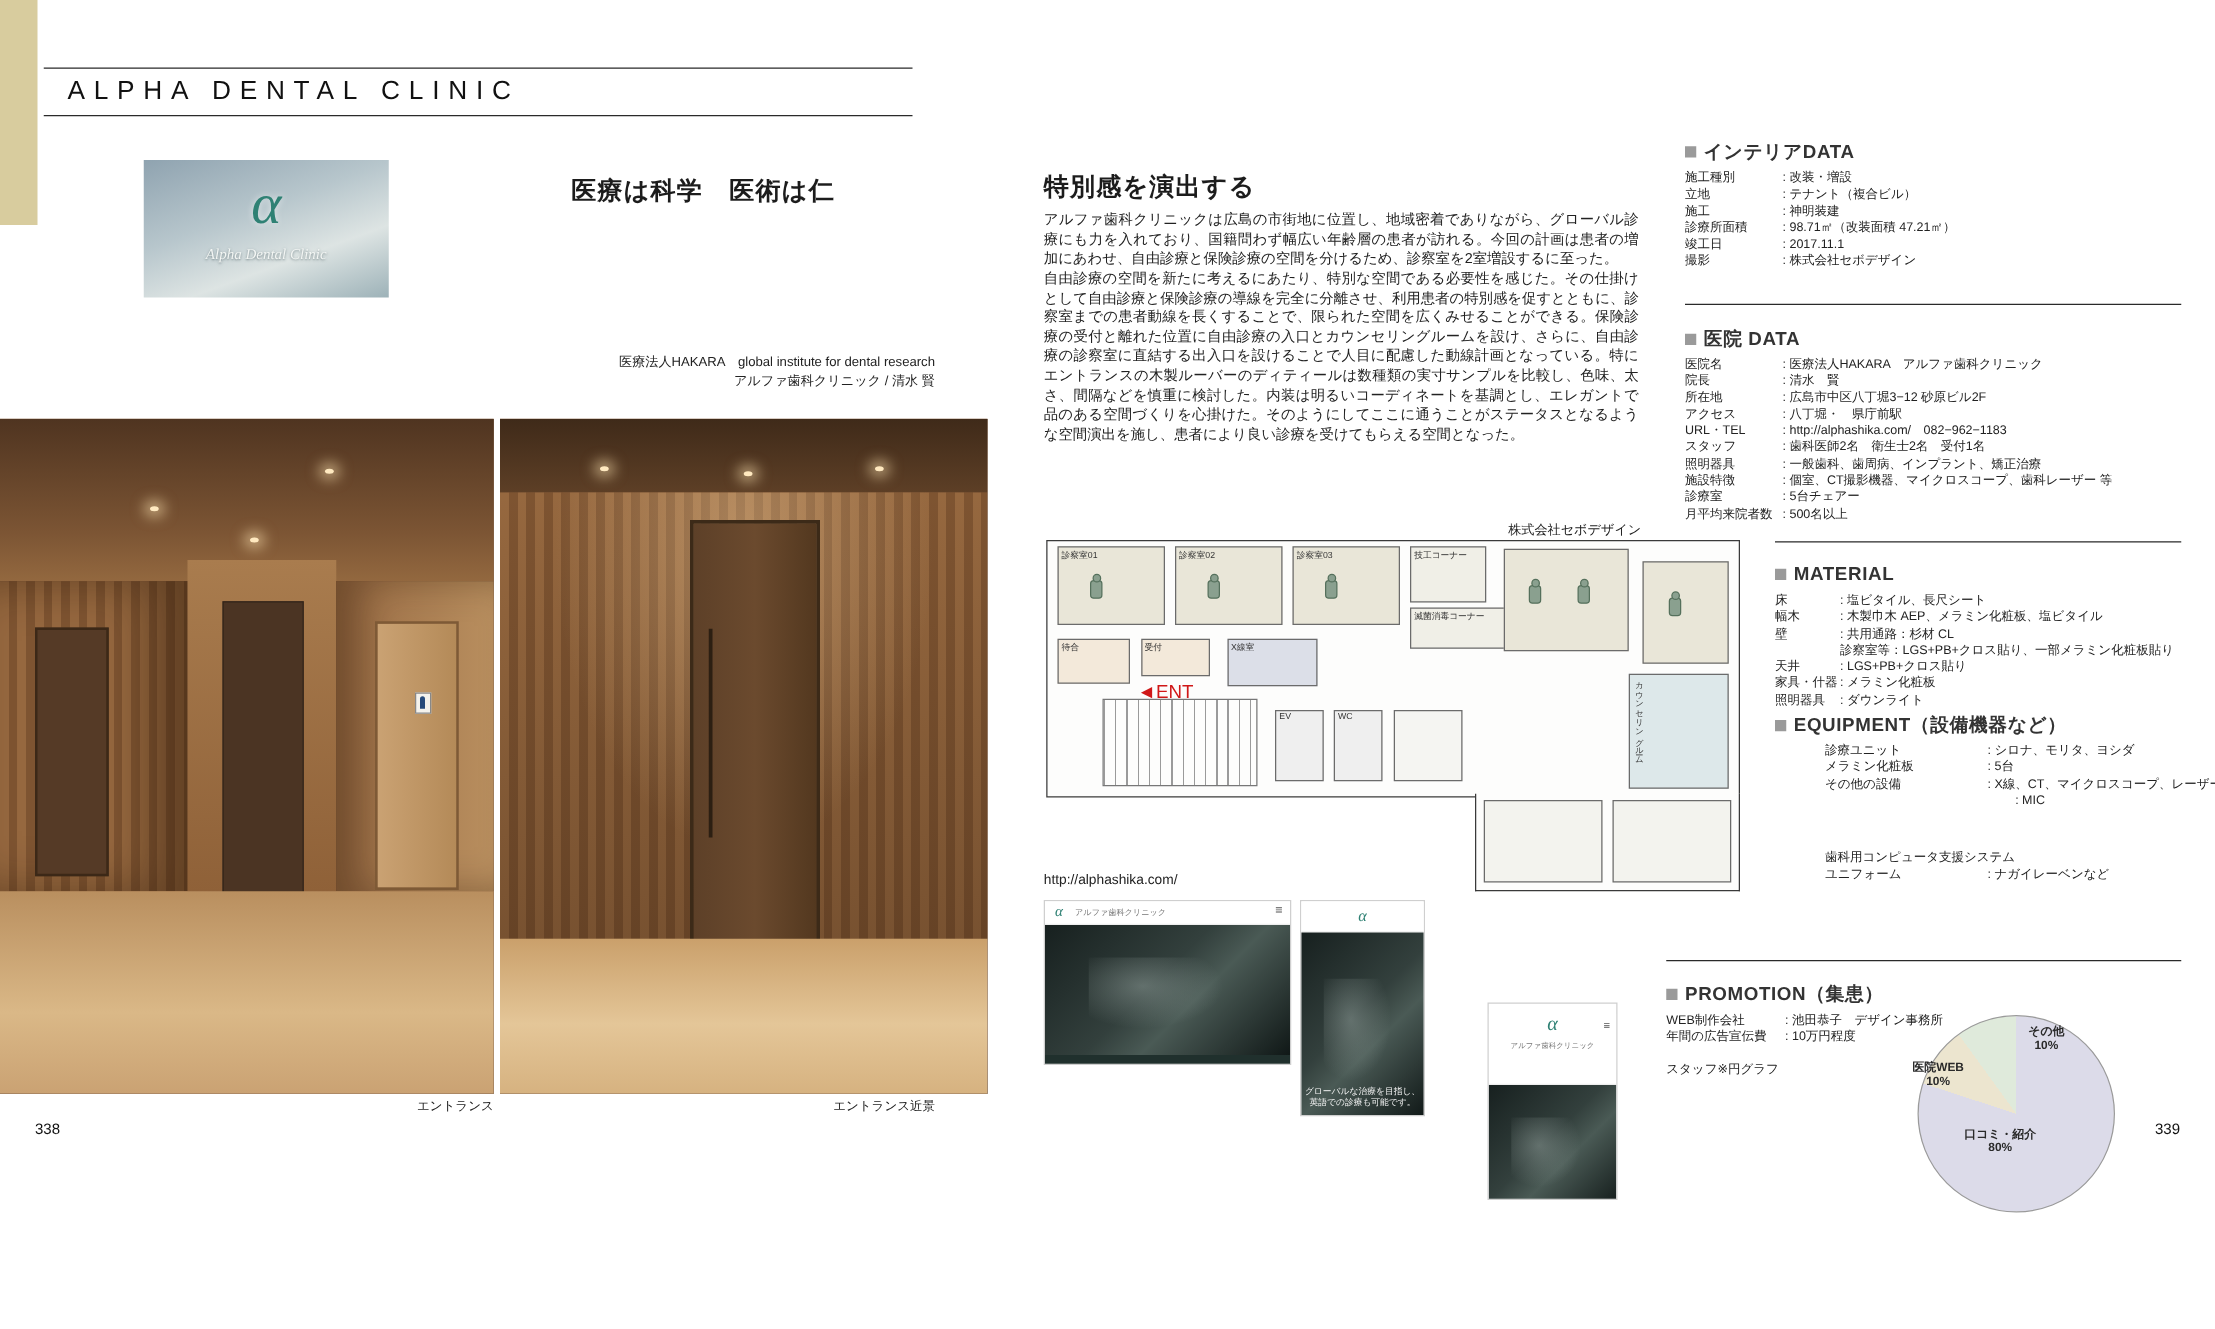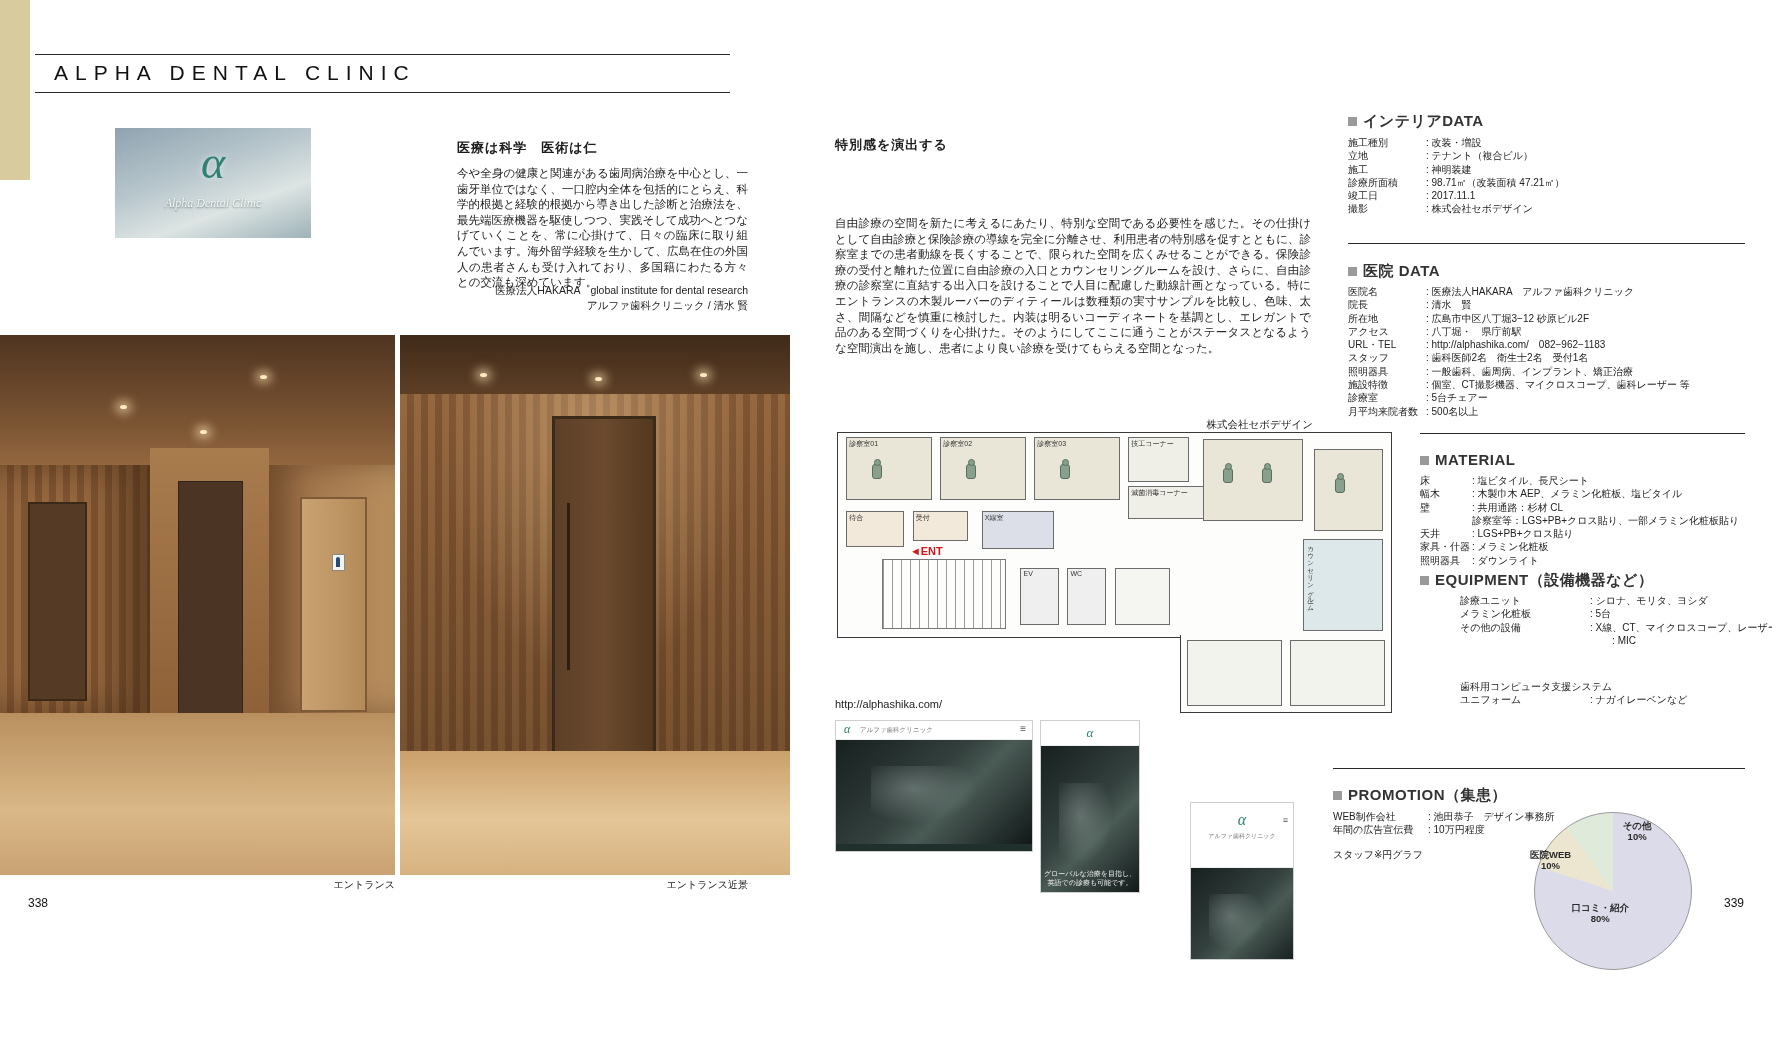--- a/index.html
+++ b/index.html
@@ -1,21 +1,21 @@
 <!DOCTYPE html>
 <html><head>
 <meta charset="utf-8">
 <style>
   html,body{margin:0;padding:0;background:#9a9a9a;}
   #spread{position:relative;width:1772px;height:1063px;background:#ffffff;margin:0 auto;
           font-family:"Liberation Sans","DejaVu Sans",sans-serif;color:#1c1c1c;overflow:hidden;}
   .abs{position:absolute;}
   .rule{position:absolute;height:1px;background:#2a2a2a;}
   .title{font-size:21px;letter-spacing:7px;font-weight:400;color:#111;}
-  .h-jp{font-size:13px;font-weight:bold;letter-spacing:1px;}
+  .h-jp{font-size:20px;font-weight:bold;letter-spacing:1px;}
   .body-jp{font-size:11.5px;line-height:15.6px;text-align:justify;color:#222;}
   .credit{font-size:10.5px;line-height:14px;text-align:right;color:#222;}
   .caption{font-size:10px;color:#222;}
   .pageno{font-size:12px;color:#111;}
   
   .sechead{font-size:15px;font-weight:bold;color:#333;letter-spacing:.5px;}
   .sechead .sq{display:inline-block;width:9px;height:9px;background:#9a9a9a;margin-right:6px;}
   .drow{display:flex;font-size:10px;line-height:13.3px;color:#222;}
   .dlabel{flex:none;white-space:nowrap;}
   .dvalue{flex:1;white-space:pre-line;}
@@ -49,21 +49,20 @@
   <div class="rule" style="left:35px;top:92px;width:695px;"></div>
 
   <div class="photo" style="left:115px;top:128px;width:196px;height:110px;
               background:linear-gradient(160deg,#8fa3b0,#b7c6cc 40%,#dde4e3 68%,#9db2b8);">
     <div class="abs alpha" style="left:0;right:0;top:8px;text-align:center;font-size:46px;text-shadow:0 0 6px rgba(255,255,255,.6);">α</div>
     <div class="abs" style="left:0;right:0;top:68px;text-align:center;font-size:12px;font-style:italic;color:#f3f6f4;
                 font-family:'Liberation Serif','DejaVu Serif',serif;text-shadow:0 1px 2px rgba(60,80,85,.7);">Alpha Dental Clinic</div>
   </div>
 
   <div class="abs h-jp" style="left:457px;top:139px;">医療は科学　医術は仁</div>
-  <div class="abs body-jp" style="left:457px;top:166px;width:291px;">今や全身の健康と関連がある歯周病治療を中心とし、一歯牙単位ではなく、一口腔内全体を包括的にとらえ、科学的根拠と経験的根拠から導き出した診断と治療法を、最先端医療機器を駆使しつつ、実践そして成功へとつなげていくことを、常に心掛けて、日々の臨床に取り組んでいます。海外留学経験を生かして、広島在住の外国人の患者さんも受け入れており、多国籍にわたる方々との交流も深めています。</div>
   <div class="abs credit" style="left:457px;top:283px;width:291px;">医療法人HAKARA　global institute for dental research</div>
   <div class="abs credit" style="left:457px;top:298px;width:291px;">アルファ歯科クリニック / 清水 賢</div>
 
   <div class="photo" style="left:0;top:335px;width:395px;height:540px;background:#8a5f3d;box-shadow:inset 0 0 60px rgba(40,20,5,.5);">
     <div class="abs" style="left:0;top:0;width:100%;height:24%;background:linear-gradient(#4f3420,#7c5534 70%,#93683f);"></div>
     <div class="downlight" style="left:120px;top:70px;"></div>
     <div class="downlight" style="left:200px;top:95px;"></div>
     <div class="downlight" style="left:260px;top:40px;"></div>
     <div class="abs slats" style="left:0;top:24%;width:38%;height:46%;box-shadow:inset -30px 0 40px rgba(35,18,5,.45);"></div>
     <div class="abs" style="left:7%;top:31%;width:14%;height:36%;background:#553a26;border:2px solid #3c2817;"></div>
@@ -90,20 +89,21 @@
     <div class="abs" style="left:0;top:77%;width:100%;height:23%;background:linear-gradient(#caa06b,#e4c698 55%,#d6b280);"></div>
   </div>
 
   <div class="abs caption" style="left:0;top:878px;width:395px;text-align:right;">エントランス</div>
   <div class="abs caption" style="left:400px;top:878px;width:348px;text-align:right;">エントランス近景</div>
 
   <div class="abs pageno" style="left:28px;top:896px;">338</div>
 
 
   <div class="abs h-jp" style="left:835px;top:136px;">特別感を演出する</div>
+  <div class="abs body-jp" style="left:835px;top:169px;width:476px;">アルファ歯科クリニックは広島の市街地に位置し、地域密着でありながら、グローバル診療にも力を入れており、国籍問わず幅広い年齢層の患者が訪れる。今回の計画は患者の増加にあわせ、自由診療と保険診療の空間を分けるため、診察室を2室増設するに至った。</div>
   <div class="abs body-jp" style="left:835px;top:216px;width:476px;">自由診療の空間を新たに考えるにあたり、特別な空間である必要性を感じた。その仕掛けとして自由診療と保険診療の導線を完全に分離させ、利用患者の特別感を促すとともに、診察室までの患者動線を長くすることで、限られた空間を広くみせることができる。保険診療の受付と離れた位置に自由診療の入口とカウンセリングルームを設け、さらに、自由診療の診察室に直結する出入口を設けることで人目に配慮した動線計画となっている。特にエントランスの木製ルーバーのディティールは数種類の実寸サンプルを比較し、色味、太さ、間隔などを慎重に検討した。内装は明るいコーディネートを基調とし、エレガントで品のある空間づくりを心掛けた。そのようにしてここに通うことがステータスとなるような空間演出を施し、患者により良い診療を受けてもらえる空間となった。</div>
   <div class="abs credit" style="left:835px;top:417px;width:478px;">株式会社セボデザイン</div>
 
   <div class="plan" style="left:837px;top:432px;width:553px;height:204px;">
     <div class="room" style="left:1.5%;top:2%;width:15.5%;height:31%;background:#e9e6d8;">
       <span>診察室01</span>
       <span class="chair" style="left:30%;top:42%;"></span>
     </div>
     <div class="room" style="left:18.5%;top:2%;width:15.5%;height:31%;background:#e9e6d8;">
       <span>診察室02</span>
@@ -128,21 +128,21 @@
     </div>
     <div class="room" style="left:1.5%;top:38%;width:10.5%;height:18%;background:#f3e9da;">
       <span>待合</span>
     </div>
     <div class="room" style="left:13.5%;top:38%;width:10%;height:15%;background:#f3e9da;">
       <span>受付</span>
     </div>
     <div class="room" style="left:26%;top:38%;width:13%;height:19%;background:#dcdfe8;">
       <span>X線室</span>
     </div>
-    <div class="abs" style="left:13%;top:55%;font-size:11px;font-weight:bold;color:#d01818;">
+    <div class="abs" style="left:13%;top:55%;font-size:15px;font-weight:normal;color:#d01818;">
       <span>◄</span><span>ENT</span>
     </div>
     <div class="abs" style="left:8%;top:62%;width:22%;height:33%;border:1px solid #777;
                 background:repeating-linear-gradient(90deg,#9a9a9a 0 1px,rgba(0,0,0,0) 1px 9px);"></div>
     <div class="room" style="left:33%;top:66%;width:7%;height:28%;background:#efefef;">
       <span>EV</span>
     </div>
     <div class="room" style="left:41.5%;top:66%;width:7%;height:28%;background:#efefef;">
       <span>WC</span>
     </div>

